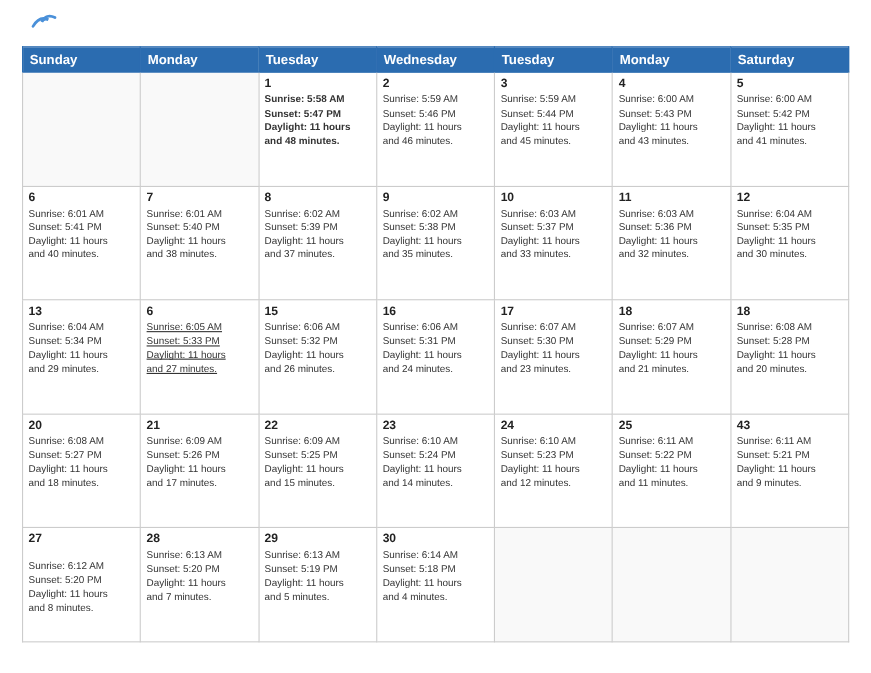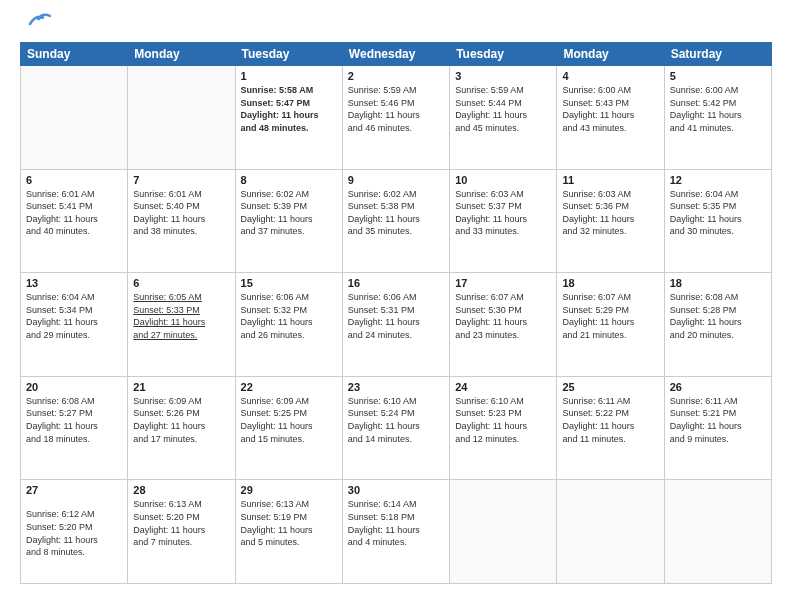--- a/index.html
+++ b/index.html
@@ -301,21 +301,21 @@
 and 12 minutes.</div>
           </td>
           <td>
             <span class="day-num">25</span>
             <div class="day-info" style="white-space: pre-line;">Sunrise: 6:11 AM
 Sunset: 5:22 PM
 Daylight: 11 hours
 and 11 minutes.</div>
           </td>
           <td>
-            <span class="day-num">26</span>
+            <span class="day-num">43</span>
             <div class="day-info" style="white-space: pre-line;">Sunrise: 6:11 AM
 Sunset: 5:21 PM
 Daylight: 11 hours
 and 9 minutes.</div>
           </td>
         </tr>
         <tr>
           <td>
             <span class="day-num">27</span>
             <div class="day-info" style="white-space: pre-line; margin-top: 12px;">Sunrise: 6:12 AM

